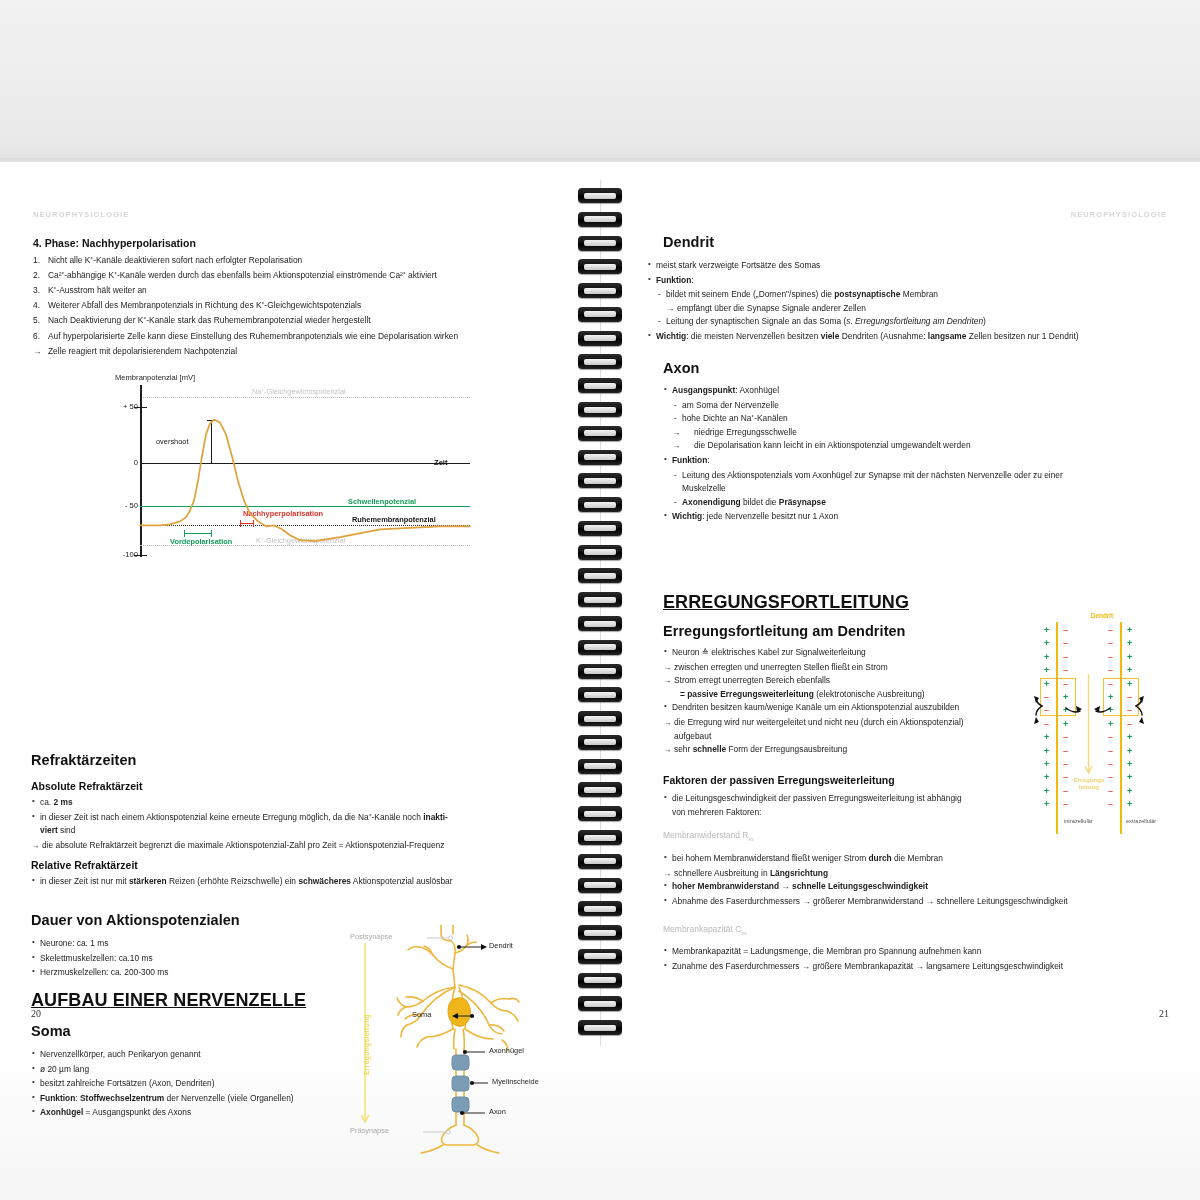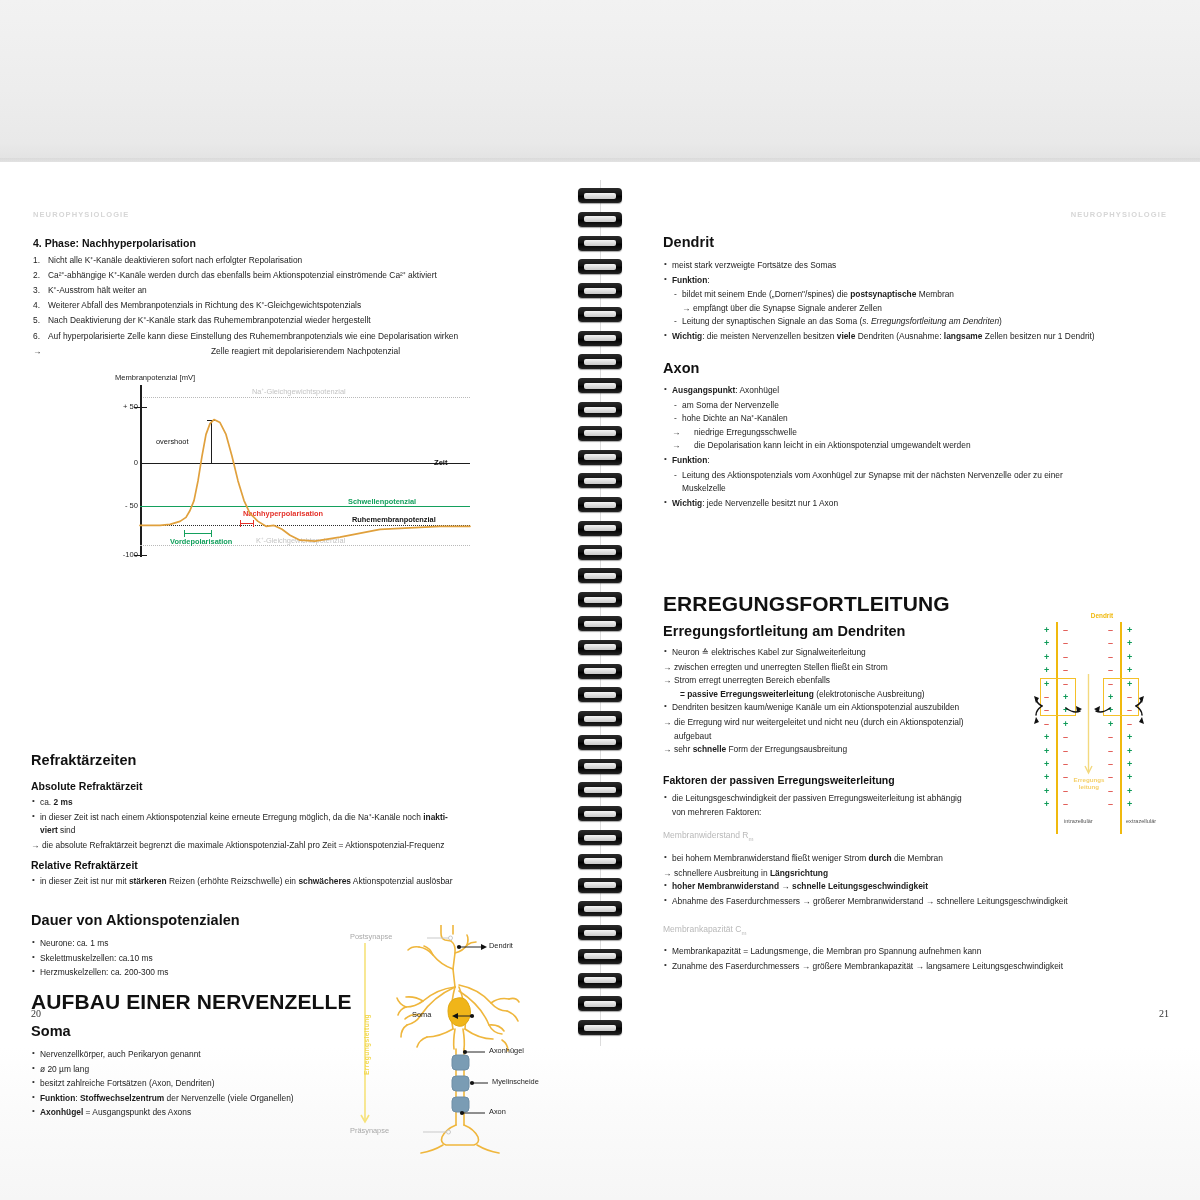--- a/index.html
+++ b/index.html
@@ -45,42 +45,43 @@
     content:"";position:absolute;left:6px;top:4.5px;width:32px;height:6px;border-radius:2px;
     background:linear-gradient(180deg,#f4f4f4,#c9c9c9);
   }
 
   
   .eyebrow{
     position:absolute;font-size:7.5px;letter-spacing:1.1px;color:#d6d6d6;
     font-weight:700;text-transform:uppercase;
   }
   h1.sec{
-    font-size:21px;font-weight:700;letter-spacing:.1px;color:#111;margin:0;
+    font-size:18px;font-weight:700;letter-spacing:.1px;color:#111;margin:0;
     text-transform:uppercase;
+    text-decoration:underline;
   }
   h2.sub{font-size:14.5px;font-weight:700;color:#111;margin:0;letter-spacing:.05px;}
   h3.ssub{font-size:10.5px;font-weight:700;color:#111;margin:0;}
   .grey-head{font-size:8.5px;color:#b9b9b9;font-weight:400;}
 
   .txt{font-size:8.4px;line-height:1.62;color:#1d1d1d;}
   .txt b{font-weight:700;}
   .txt i{font-style:italic;}
   ul.bul{list-style:none;margin:0;padding:0;}
   ul.bul>li{position:relative;padding-left:9px;margin:0 0 1px 0;}
   ul.bul>li:before{content:"\2022";position:absolute;left:1px;top:-1px;font-size:8px;color:#333;}
   ul.dash{list-style:none;margin:0;padding:0;}
   ul.dash>li{position:relative;padding-left:10px;margin:0;}
   ul.dash>li:before{content:"-";position:absolute;left:2px;top:0;color:#333;}
   .arrow{padding-left:11px;position:relative;}
   .arrow:before{content:"\2192";position:absolute;left:0;top:0;}
   ol.num{list-style:none;margin:0;padding:0;counter-reset:n;}
   ol.num>li{position:relative;padding-left:15px;margin:0 0 1.5px 0;counter-increment:n;}
   ol.num>li:before{content:counter(n) ".";position:absolute;left:0;top:0;}
-  .nb{padding-left:15px;text-align:center;}
+  .nb{padding-left:15px;}
   .indent1{padding-left:11px;}
   .indent2{padding-left:22px;}
 
   
   .blk{position:absolute;}
 
   
   .chart{position:absolute;left:85px;top:193px;width:390px;height:185px;}
   .chart .ylab{position:absolute;left:30px;top:0;font-size:7.6px;color:#1d1d1d;}
   .chart .plot{position:absolute;left:55px;top:14px;width:330px;height:168px;}
@@ -358,21 +359,21 @@
 
     </div>
 
     <div class="page page-right">
 
       <div class="eyebrow" style="right:33px;top:30px;">NEUROPHYSIOLOGIE</div>
 
       <div class="blk" style="left:60px;top:54px;">
         <h2 class="sub">Dendrit</h2>
       </div>
-      <div class="blk txt" style="left:60px;top:79px;width:510px;">
+      <div class="blk txt" style="left:44px;top:79px;width:510px;">
         <ul class="bul">
           <li><span>meist stark verzweigte Fortsätze des Somas</span></li>
           <li><b>Funktion</b>:
             <ul class="dash" style="margin-top:1px;">
               <li><span>bildet mit seinem Ende („Dornen"/spines) die </span><b>postsynaptische</b><span> Membran</span>
                 <div class="arrow indent1">empfängt über die Synapse Signale anderer Zellen</div>
               </li>
               <li><span>Leitung der synaptischen Signale an das Soma (</span><i>s. Erregungsfortleitung am Dendriten</i><span>)</span></li>
             </ul>
           </li>
@@ -389,20 +390,21 @@
             <ul class="dash" id="axon-subs" style="margin-top:1px;">
                 <li>am Soma der Nervenzelle</li>
                 <li>hohe Dichte an Na⁺-Kanälen</li>
               </ul>
             <div class="arrow indent2">niedrige Erregungsschwelle</div>
             <div class="arrow indent2">die Depolarisation kann leicht in ein Aktionspotenzial umgewandelt werden</div>
           </li>
           <li><b>Funktion</b>:
             <ul class="dash" style="margin-top:1px;">
               <li><span>Leitung des Aktionspotenzials vom Axonhügel zur Synapse mit der nächsten Nervenzelle oder zu einer</span><br><span>Muskelzelle</span></li>
+              <li><b>Axonendigung</b><span> bildet die </span><b>Präsynapse</b></li>
             </ul>
           </li>
           <li><b>Wichtig</b><span>: jede Nervenzelle besitzt nur 1 Axon</span></li>
         </ul>
       </div>
 
       <div class="blk" style="left:60px;top:412px;">
         <h1 class="sec">ERREGUNGSFORTLEITUNG</h1>
       </div>
       <div class="blk" style="left:60px;top:443px;">

